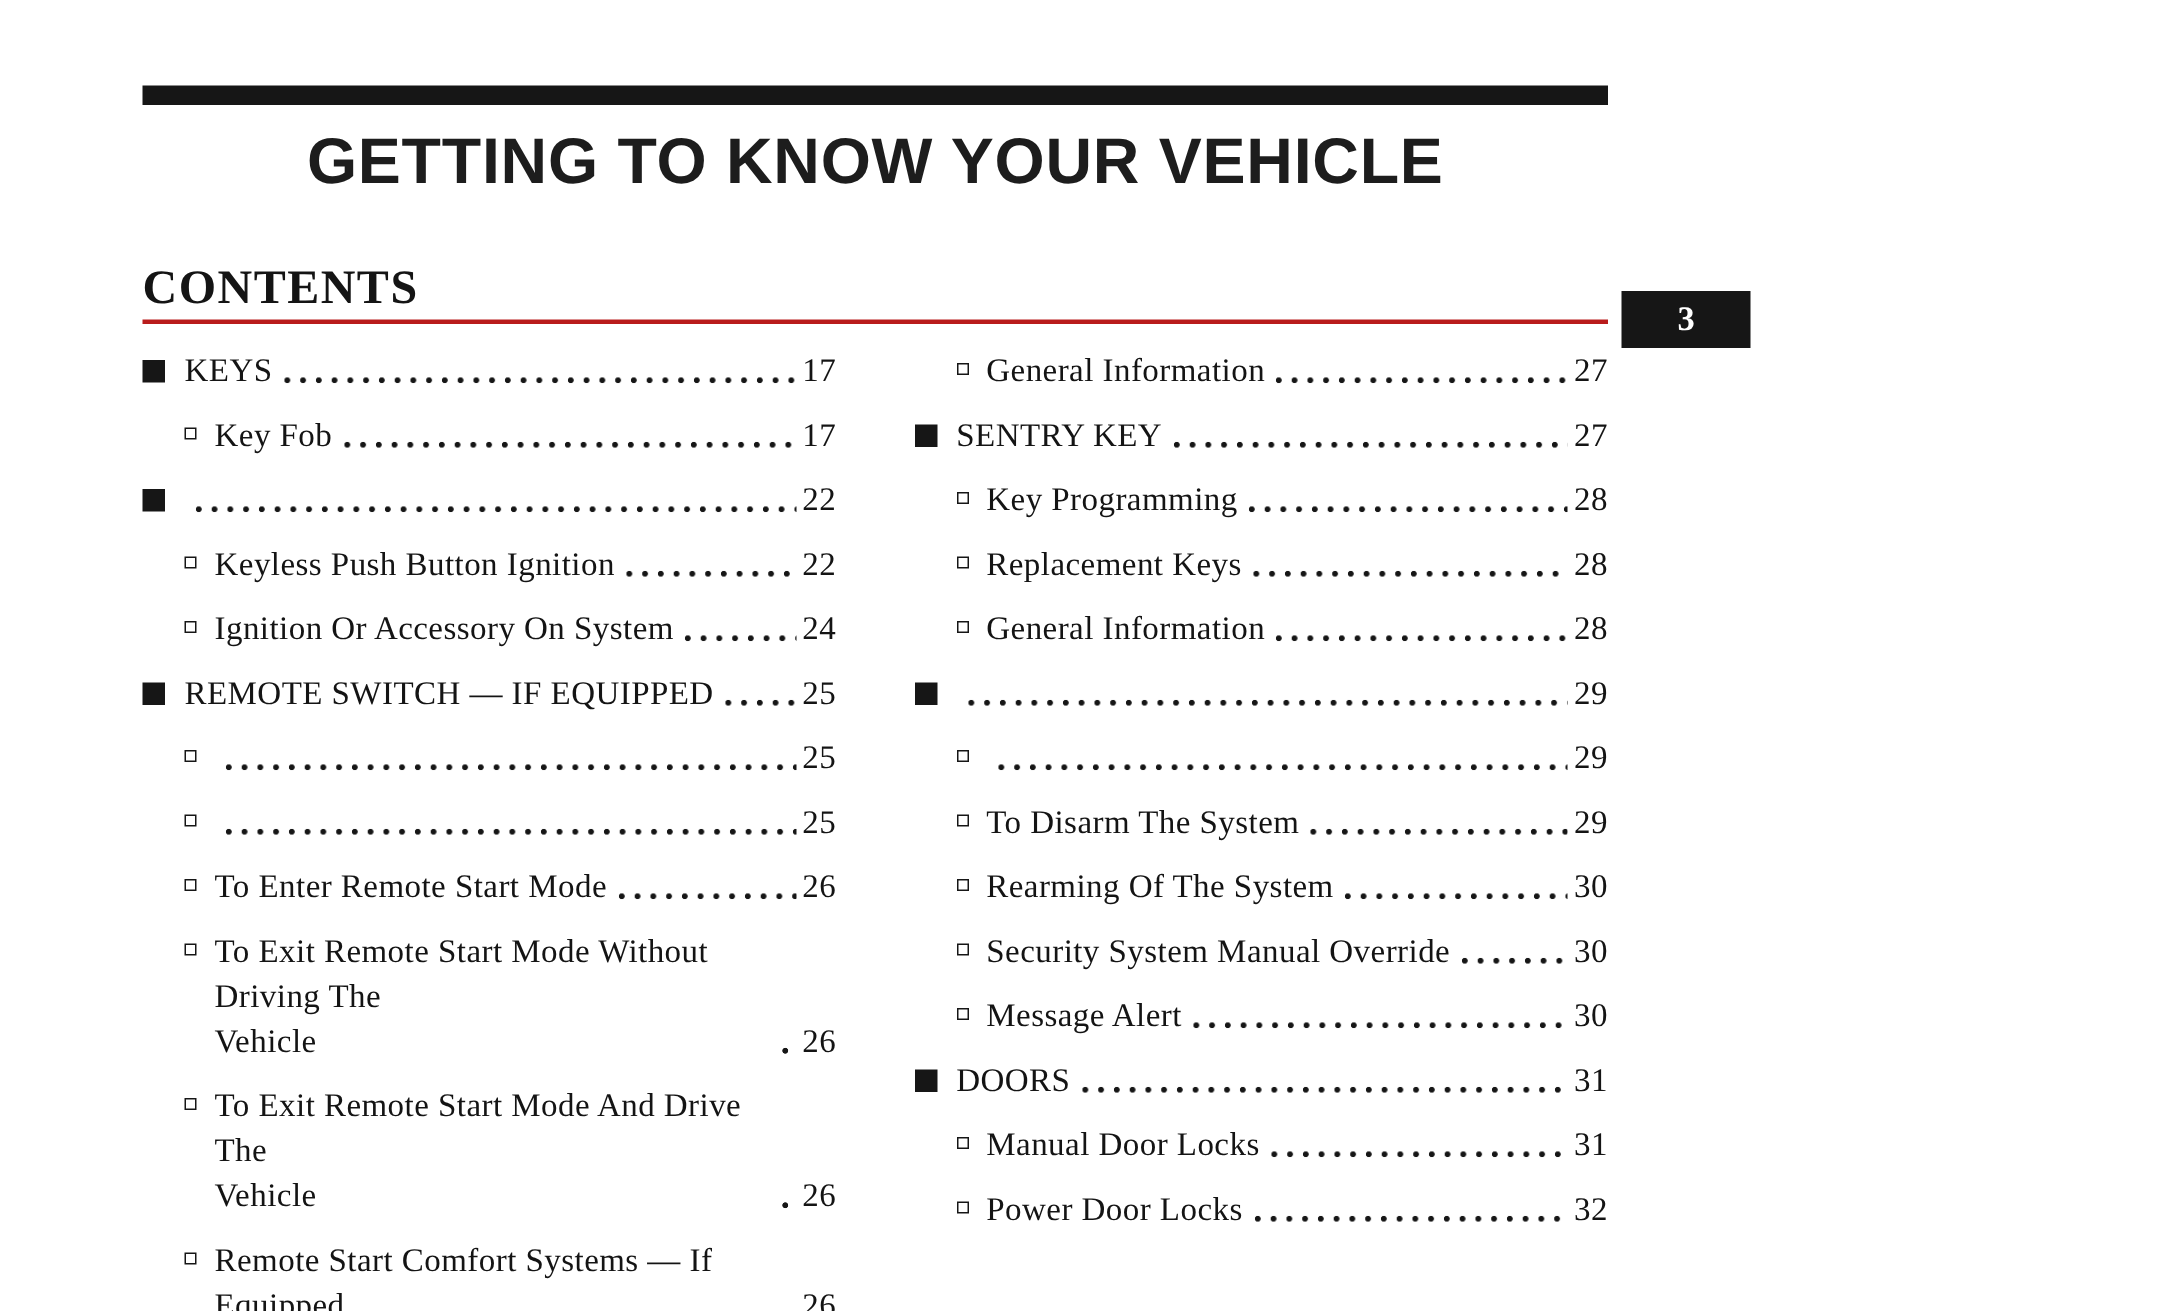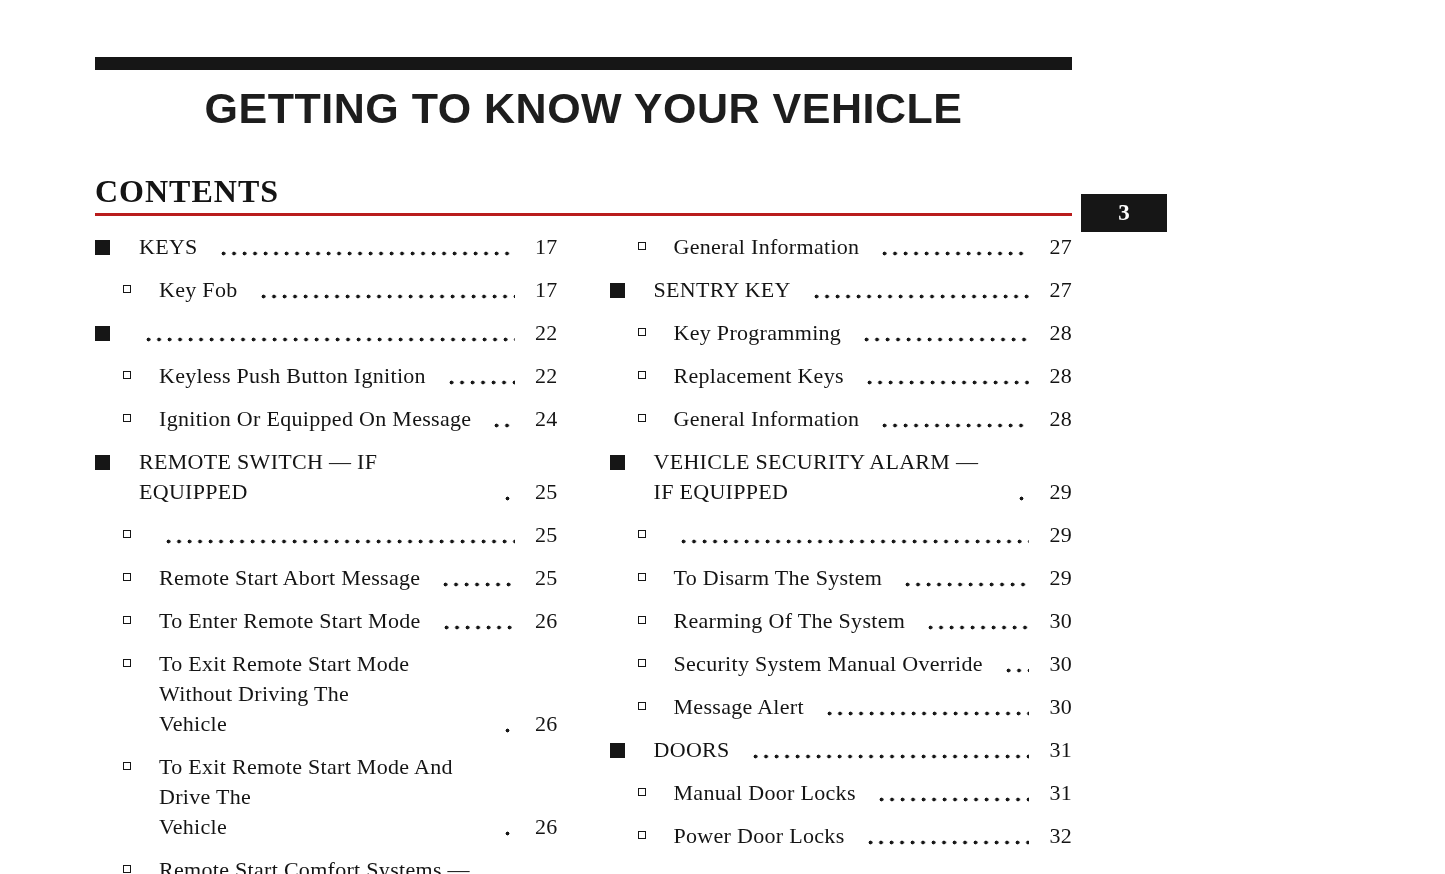--- a/index.html
+++ b/index.html
@@ -54,21 +54,20 @@
     min-width: 0;
   }
   .toc-entry {
     display: flex;
     align-items: flex-end;
     margin-bottom: 13px;
     font-size: 22px;
     line-height: 30px;
     letter-spacing: 0.3px;
     color: #141414;
-    gap: 16px;
   }
   .toc-entry .bullet {
     flex: 0 0 auto;
     align-self: flex-start;
   }
   .level-1 .bullet {
     width: 15px;
     height: 15px;
     background: #161616;
     margin: 8px 13px 0 0;
@@ -145,38 +144,37 @@
     <span class="page-num">22</span>
   </div>
         <div class="toc-entry level-2">
     <span class="bullet"></span>
     <span class="label">Keyless Push Button Ignition</span>
     <span class="leader"></span>
     <span class="page-num">22</span>
   </div>
         <div class="toc-entry level-2">
     <span class="bullet"></span>
-    <span class="label">Ignition Or Equipped On Message</span>
+    <span class="label">Ignition Or Accessory On System</span>
     <span class="leader"></span>
     <span class="page-num">24</span>
   </div>
         <div class="toc-entry level-1">
     <span class="bullet"></span>
     <span class="label">REMOTE SWITCH — IF EQUIPPED</span>
     <span class="leader"></span>
     <span class="page-num">25</span>
   </div>
         <div class="toc-entry level-2">
     <span class="bullet"></span>
     <span class="leader"></span>
     <span class="page-num">25</span>
   </div>
         <div class="toc-entry level-2">
     <span class="bullet"></span>
-    <span class="label">Remote Start Abort Message</span>
     <span class="leader"></span>
     <span class="page-num">25</span>
   </div>
         <div class="toc-entry level-2">
     <span class="bullet"></span>
     <span class="label">To Enter Remote Start Mode</span>
     <span class="leader"></span>
     <span class="page-num">26</span>
   </div>
         <div class="toc-entry level-2">
@@ -226,21 +224,20 @@
     <span class="page-num">28</span>
   </div>
         <div class="toc-entry level-2">
     <span class="bullet"></span>
     <span class="label">General Information</span>
     <span class="leader"></span>
     <span class="page-num">28</span>
   </div>
         <div class="toc-entry level-1">
     <span class="bullet"></span>
-    <span class="label">VEHICLE SECURITY ALARM — IF EQUIPPED</span>
     <span class="leader"></span>
     <span class="page-num">29</span>
   </div>
         <div class="toc-entry level-2">
     <span class="bullet"></span>
     <span class="leader"></span>
     <span class="page-num">29</span>
   </div>
         <div class="toc-entry level-2">
     <span class="bullet"></span>

